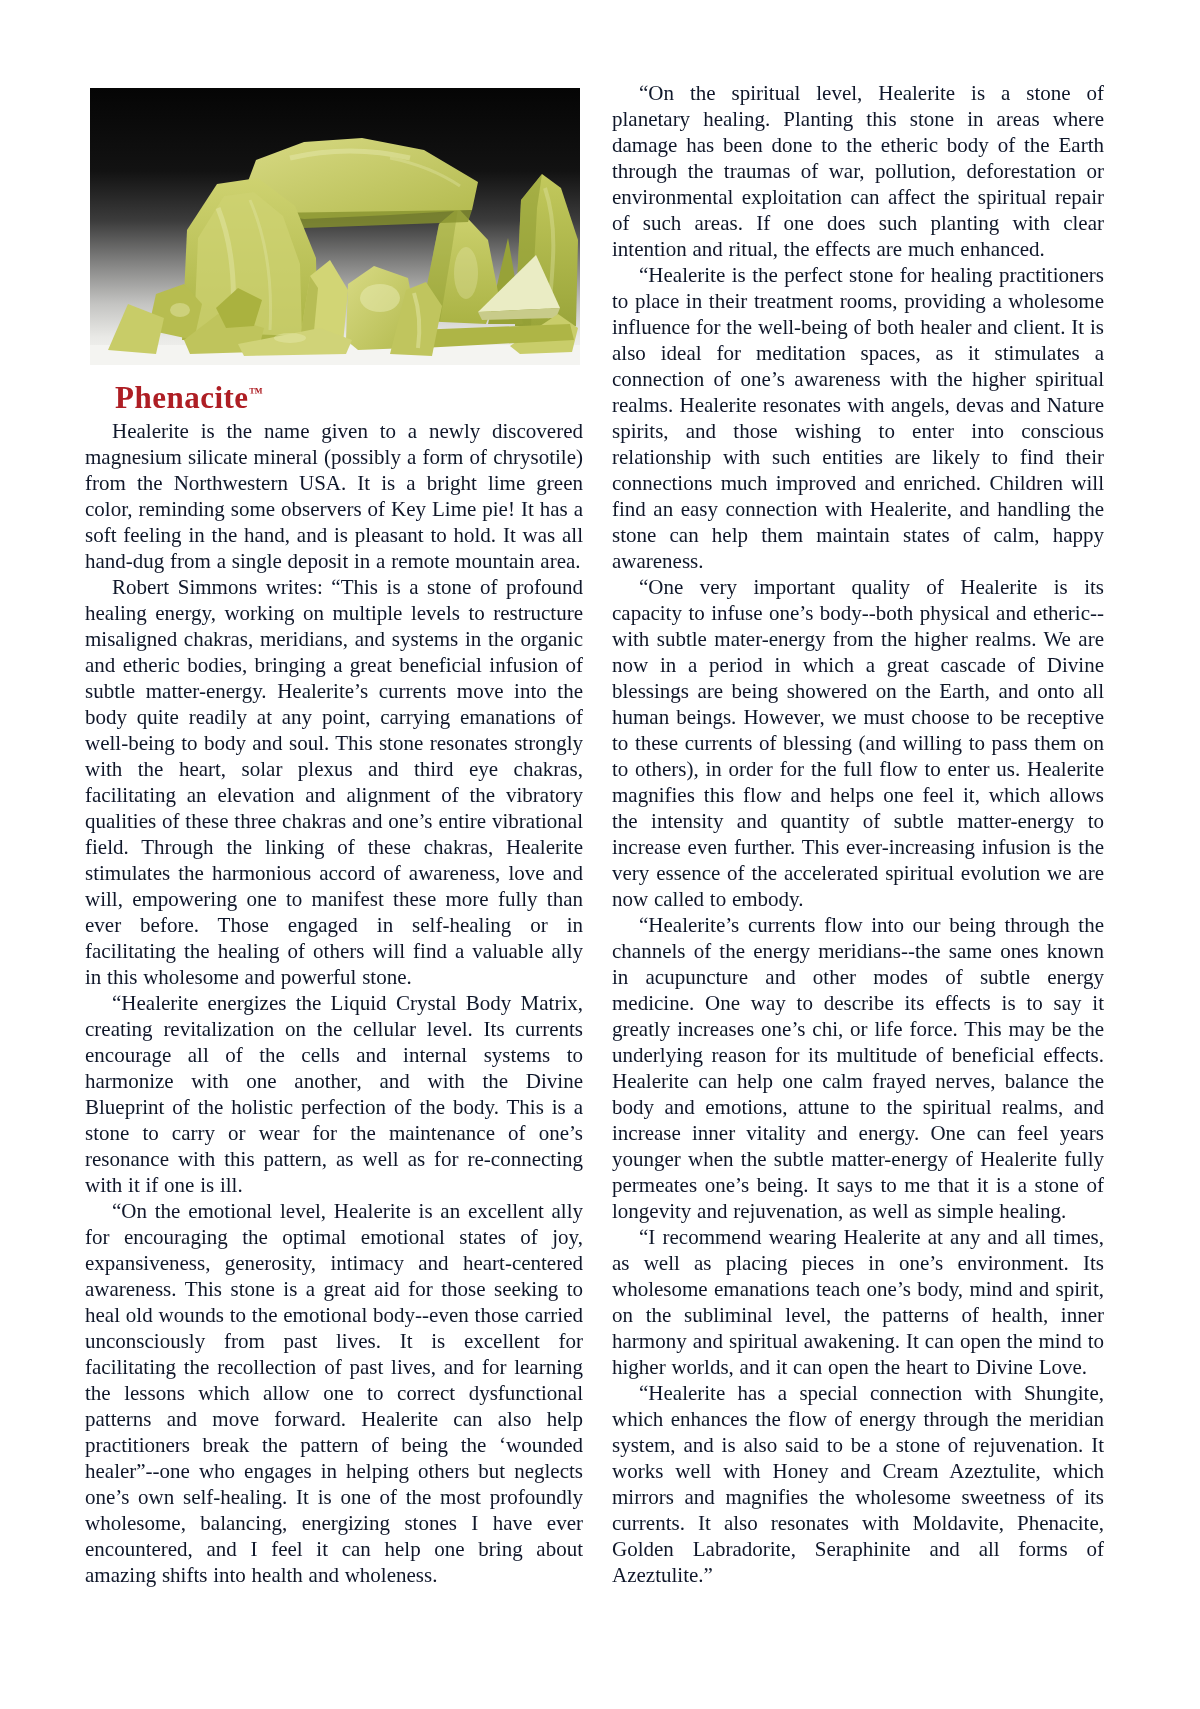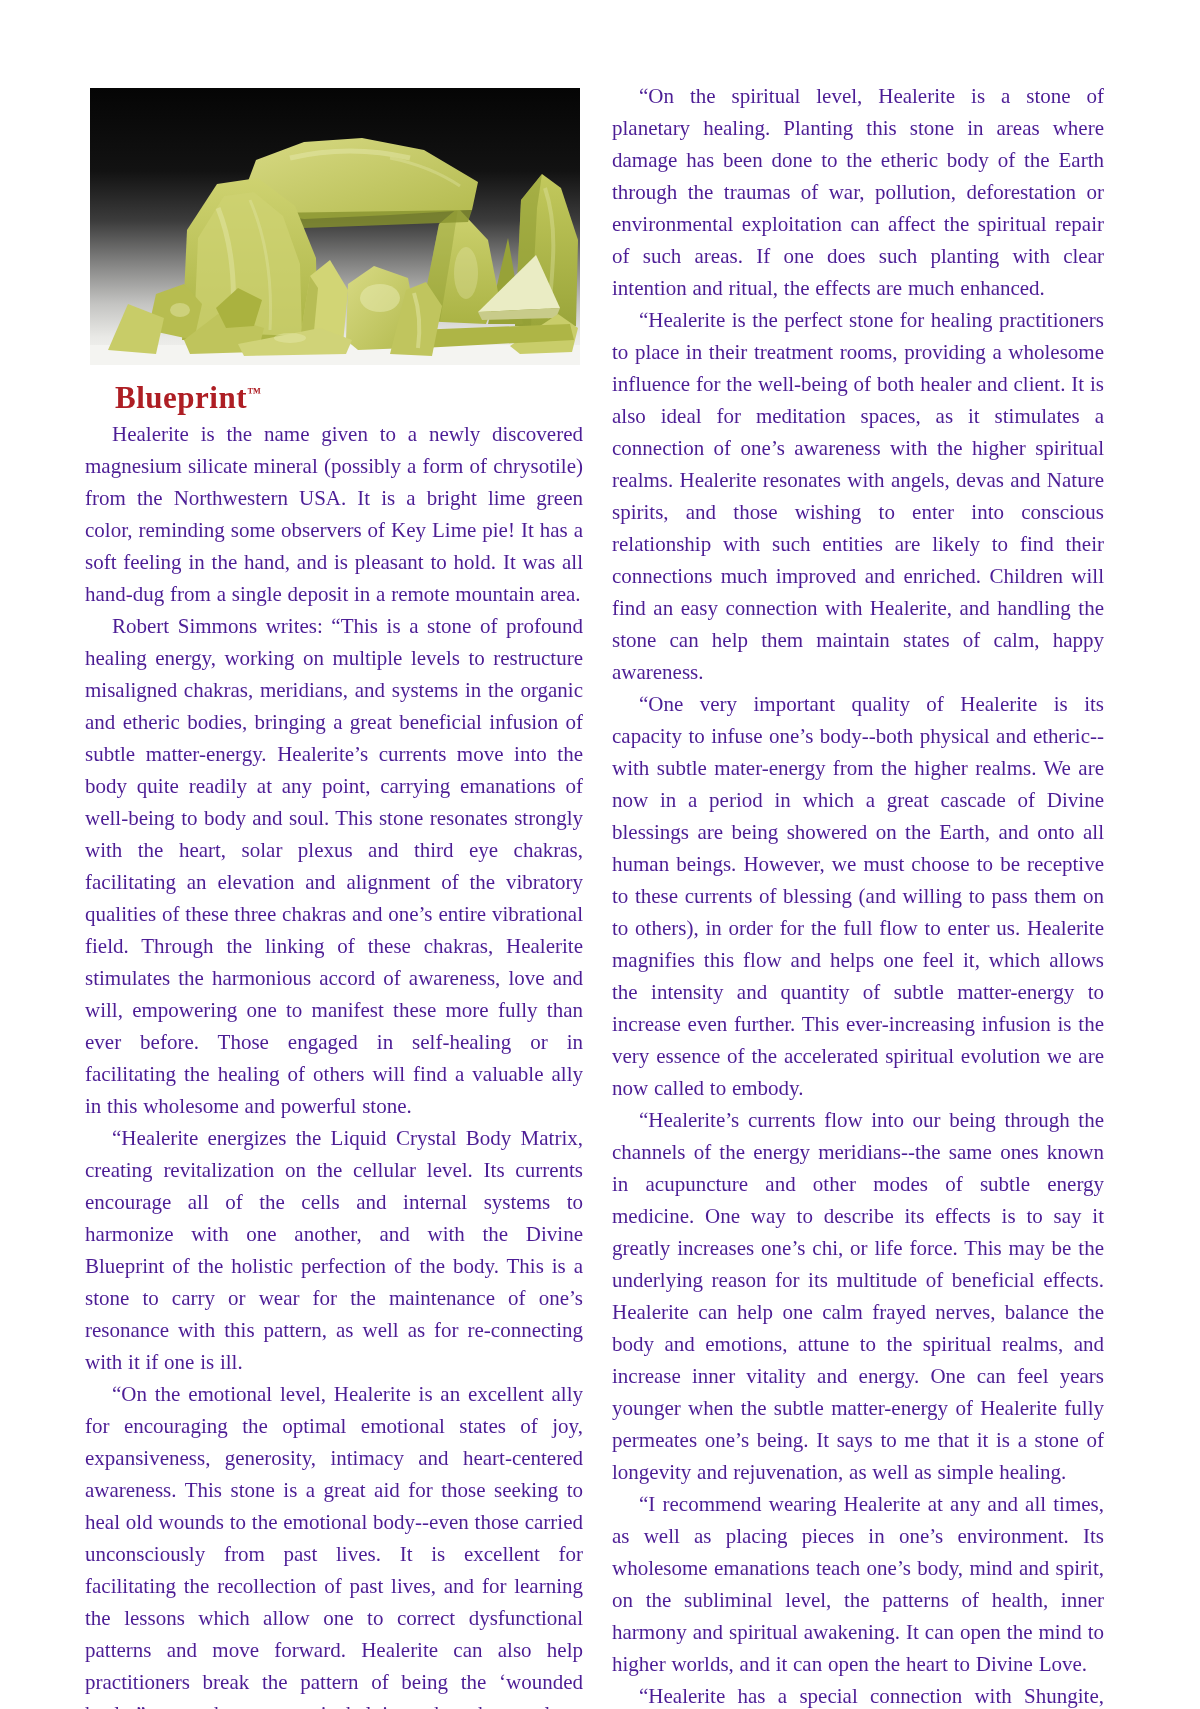--- a/index.html
+++ b/index.html
@@ -29,22 +29,22 @@
     letter-spacing: 0.5px;
   }
   h1.heading sup.tm {
     font-size: 14px;
     vertical-align: super;
     line-height: 0;
   }
   p.body-text {
     margin: 0;
     font-size: 21px;
-    line-height: 32px;
-    color: #4c1d95;
+    line-height: 26px;
+    color: #0f172a;
     text-align: justify;
     text-indent: 27px;
     hyphens: auto;
     -webkit-hyphens: auto;
     word-spacing: 0.5px;
   }
 </style>
 </head>
 <body>
 
@@ -119,21 +119,21 @@
         <polygon points="58,242 66,206 94,196 112,216 104,252" fill="#b7bd50"></polygon>
         <polygon points="18,262 38,216 74,230 66,266" fill="#c8cc68"></polygon>
         <polygon points="94,252 128,226 174,240 168,264 100,266" fill="#bfc45c"></polygon>
         <polygon points="126,220 148,200 172,212 164,238 136,240" fill="#aab23f"></polygon>
         <polygon points="148,256 230,240 262,252 256,266 154,268" fill="#d0d378"></polygon>
         <ellipse cx="90" cy="222" rx="10" ry="7" fill="#eef0bc" opacity="0.4"></ellipse>
         <ellipse cx="200" cy="250" rx="16" ry="5" fill="#eef0bc" opacity="0.35"></ellipse>
       </svg>
     </div>
 
-    <h1 class="heading"><span>Blueprint</span><sup class="tm">™</sup></h1>
+    <h1 class="heading"><span>Phenacite</span><sup class="tm">™</sup></h1>
 
     <p class="body-text">Healerite is the name given to a newly discovered magnesium silicate mineral (possibly a form of chrysotile) from the Northwestern USA. It is a bright lime green color, reminding some observers of Key Lime pie! It has a soft feeling in the hand, and is pleasant to hold. It was all hand-dug from a single deposit in a remote mountain area.</p>
     <p class="body-text">Robert Simmons writes: “This is a stone of profound healing energy, working on multiple levels to restructure misaligned chakras, meridians, and systems in the organic and etheric bodies, bringing a great beneficial infusion of subtle matter-energy. Healerite’s currents move into the body quite readily at any point, carrying emanations of well-being to body and soul. This stone resonates strongly with the heart, solar plexus and third eye chakras, facilitating an elevation and alignment of the vibratory qualities of these three chakras and one’s entire vibrational field. Through the linking of these chakras, Healerite stimulates the harmonious accord of awareness, love and will, empowering one to manifest these more fully than ever before. Those engaged in self-healing or in facilitating the healing of others will find a valuable ally in this wholesome and powerful stone.</p>
     <p class="body-text">“Healerite energizes the Liquid Crystal Body Matrix, creating revitalization on the cellular level. Its currents encourage all of the cells and internal systems to harmonize with one another, and with the Divine Blueprint of the holistic perfection of the body. This is a stone to carry or wear for the maintenance of one’s resonance with this pattern, as well as for re-connecting with it if one is ill.</p>
     <p class="body-text">“On the emotional level, Healerite is an excellent ally for encouraging the optimal emotional states of joy, expansiveness, generosity, intimacy and heart-centered awareness.  This stone is a great aid for those seeking to heal old wounds to the emotional body--even those carried unconsciously from past lives. It is excellent for facilitating the recollection of past lives, and for learning the lessons which allow one to correct dysfunctional patterns and move forward. Healerite can also help practitioners break the pattern of being the ‘wounded healer”--one who engages in helping others but neglects one’s own self-healing. It is one of the most profoundly wholesome, balancing, energizing stones I have ever encountered, and I feel it can help one bring about amazing shifts into health and wholeness.</p>
   </div>
 
   <div class="col col-right">
     <p class="body-text">“On the spiritual level, Healerite is a stone of planetary healing. Planting this stone in areas where damage has been done to the etheric body of the Earth through the traumas of war, pollution, deforestation or environmental exploitation can affect the spiritual repair of such areas. If one does such planting with clear intention and ritual, the effects are much enhanced.</p>
     <p class="body-text">“Healerite is the perfect stone for healing practitioners to place in their treatment rooms, providing a wholesome influence for the well-being of both healer and client. It is also ideal for meditation spaces, as it stimulates a connection of one’s awareness with the higher spiritual realms. Healerite resonates with angels, devas and Nature spirits, and those wishing to enter into conscious relationship with such entities are likely to find their connections much improved and enriched. Children will find an easy connection with Healerite, and handling the stone can help them maintain states of calm, happy awareness.</p>

